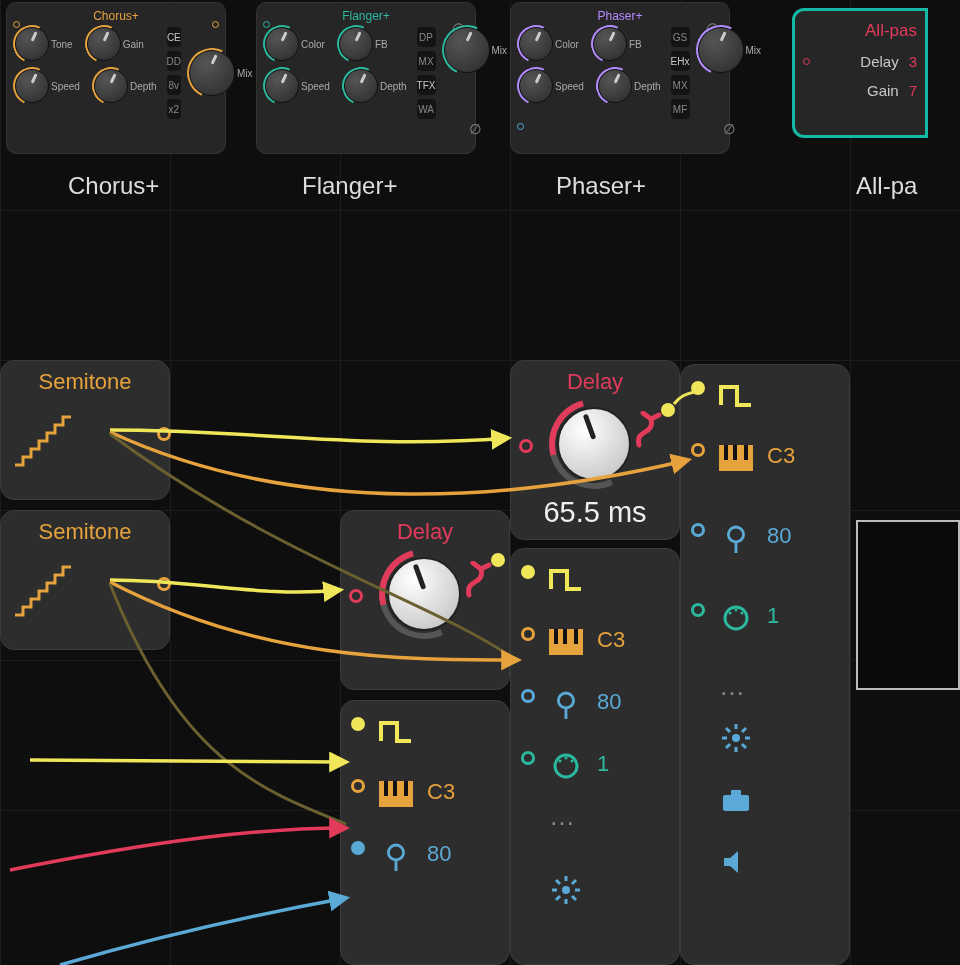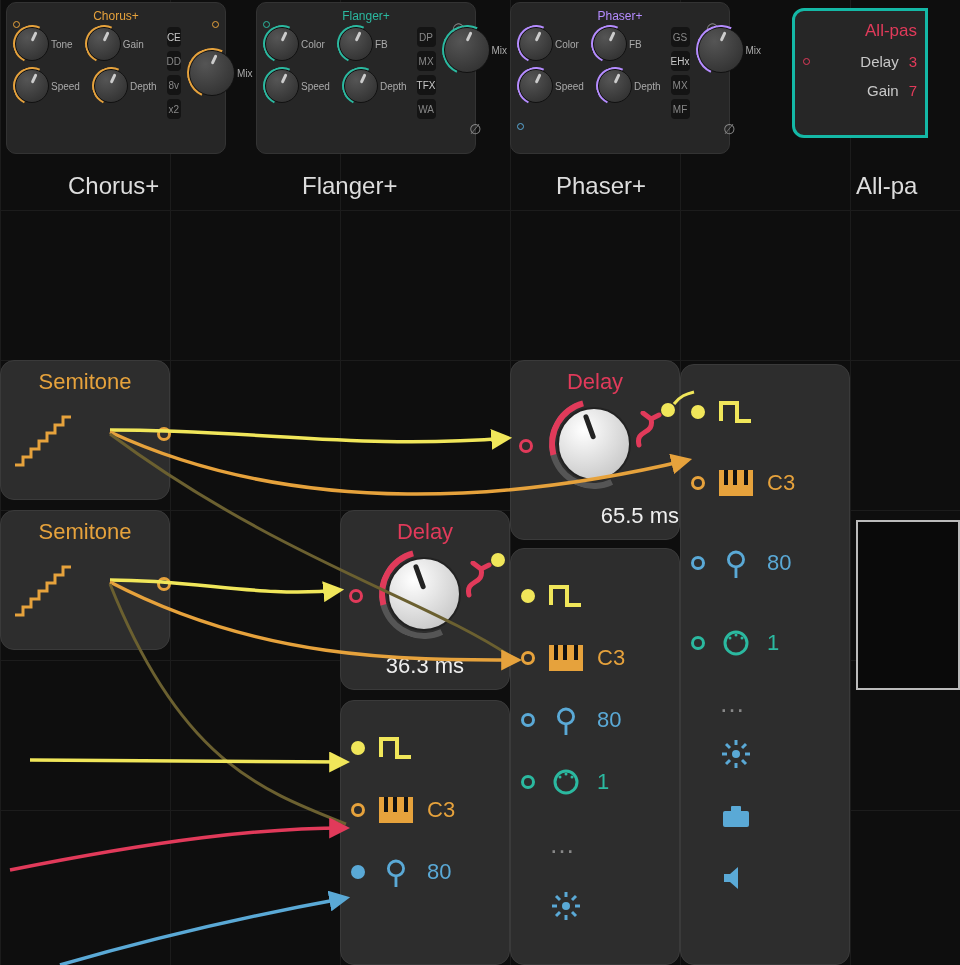--- a/index.html
+++ b/index.html
@@ -40,21 +40,21 @@
   .semitone{width:170px;height:140px;left:0}
   .bigknob{width:74px;height:74px;border-radius:50%;background:radial-gradient(circle at 35% 30%,#fff,#bbb);border:2px solid #222;position:relative}
   .bigknob::after{content:"";position:absolute;width:5px;height:26px;background:#222;left:50%;top:4px;transform:translateX(-50%) rotate(-20deg);transform-origin:bottom center;border-radius:3px}
   .ring{position:absolute;inset:-10px;border:6px solid #555;border-radius:50%;border-left-color:transparent;border-bottom-color:transparent;transform:rotate(200deg)}
   .ring-red{position:absolute;inset:-10px;border:6px solid transparent;border-radius:50%;border-top-color:#e13a5a;transform:rotate(-60deg)}
 
   .delay{width:170px;height:180px}
 
   
   .strip{position:absolute;width:170px;background:#2d2d2d;border-radius:14px;border:1px solid #3a3a3a;padding:16px 10px}
-  .srow{display:flex;align-items:center;gap:14px;height:62px}
+  .srow{display:flex;align-items:flex-start;gap:14px;height:62px}
   .socket{width:14px;height:14px;border:3px solid;border-radius:50%}
   .socket.filled{background:currentColor}
   .ico{width:34px;height:30px;display:flex;align-items:center;justify-content:center}
   .val{font-size:22px}
 
   
   .c-orange{color:#e6a23c}
   .c-yellow{color:#f0e65a}
   .c-teal{color:#2bb9a0}
   .c-purple{color:#b58cff}
@@ -286,37 +286,36 @@
       <div class="bigknob">
           <span class="ring"></span>
           <span class="ring-red"></span>
         </div>
     </div>
     <span class="socket c-red" style="position:absolute;left:8px;top:78px"></span>
     <svg width="40" height="40" style="position:absolute;right:6px;top:50px">
         <path class="squig" d="M6 34 C 2 18, 22 24, 18 8 L26 4 M18 8 L10 2"></path>
       </svg>
     <span class="socket filled c-yellow" style="position:absolute;right:4px;top:42px"></span>
-    <div style="position:absolute;bottom:10px;left:0;right:0;text-align:right;font-size:22px;color:#eee">65.5 ms</div>
+    <div style="position:absolute;bottom:10px;left:0;right:0;text-align:center;font-size:29px;color:#eee">65.5 ms</div>
   </div>
 
   <div class="node delay" style="left:340px;top:510px">
     <div class="node-title c-red">Delay</div>
     <div style="position:absolute;left:46px;top:46px">
       <div class="bigknob">
           <span class="ring"></span>
           <span class="ring-red"></span>
         </div>
     </div>
     <span class="socket c-red" style="position:absolute;left:8px;top:78px"></span>
     <svg width="40" height="40" style="position:absolute;right:6px;top:50px">
         <path class="squig" d="M6 34 C 2 18, 22 24, 18 8 L26 4 M18 8 L10 2"></path>
       </svg>
     <span class="socket filled c-yellow" style="position:absolute;right:4px;top:42px"></span>
-    <div style="position:absolute;bottom:10px;left:0;right:0;text-align:center;font-size:22px;color:#eee">36.3 ms</div>
   </div>
 
   <div class="strip" style="left:340px;top:700px;height:265px">
     <div class="srow">
         <span class="socket filled c-yellow"></span>
       <span class="ico c-yellow">
           <svg width="34" height="26">
             <path d="M2 22 L2 4 L18 4 L18 22 L32 22" stroke="currentColor" stroke-width="4" fill="none"></path>
           </svg>
         </span>

